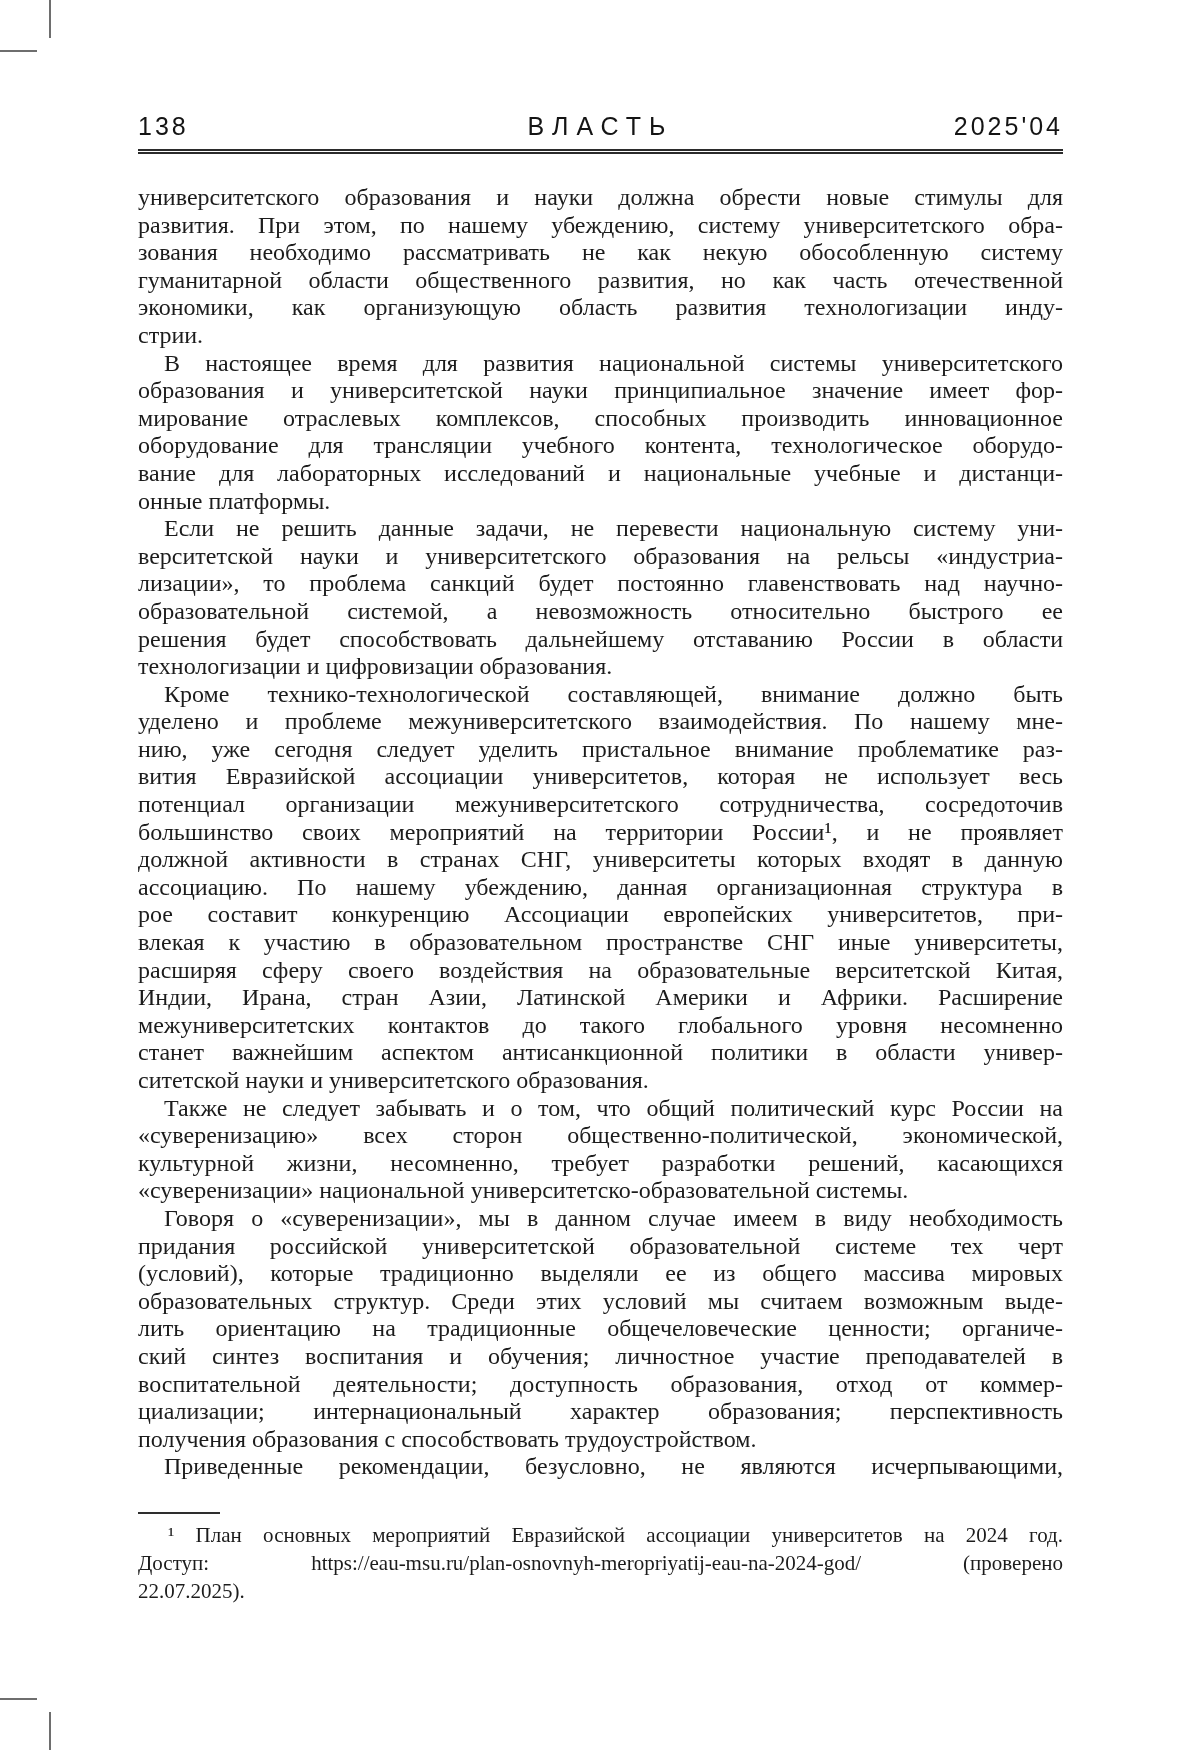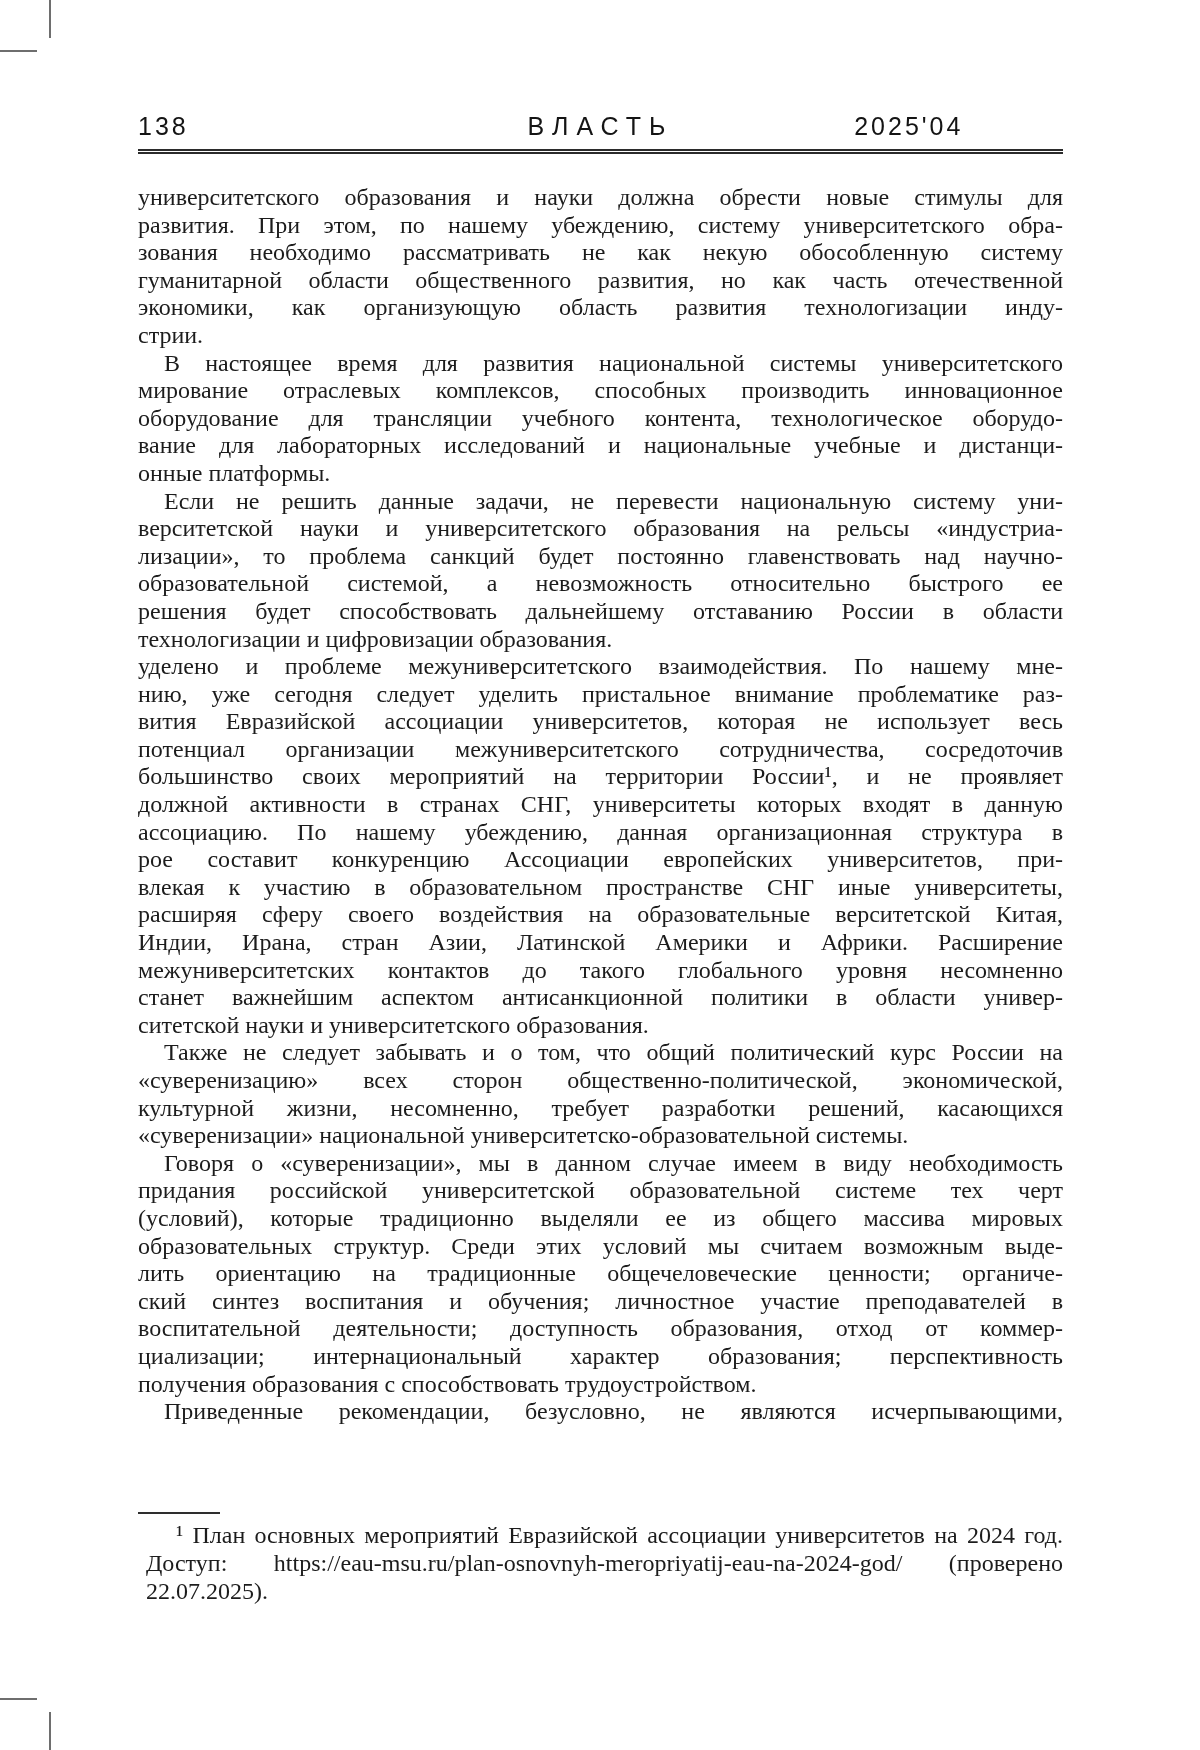--- a/index.html
+++ b/index.html
@@ -24,40 +24,40 @@
 
   
   .running-head{
     position:absolute;left:138px;top:112px;width:925px;
     display:flex;align-items:baseline;
     font-family:"Liberation Sans", sans-serif;
     font-size:25px;font-weight:400;color:#141414;
   }
   .rh-left{flex:1;text-align:left;letter-spacing:3px;}
   .rh-center{flex:1;text-align:center;letter-spacing:8px;}
-  .rh-right{flex:1;text-align:center;letter-spacing:3px;}
+  .rh-right{flex:1;text-align:right;letter-spacing:3px;}
   .head-rule{
     position:absolute;left:138px;top:149px;width:925px;height:0;
     border-top:5px double #2b2b2b;
   }
 
   
   .body-text{
     position:absolute;left:138px;top:184px;width:925px;
     font-size:24px;line-height:27.6px;color:#1c1c1c;
   }
   .para{margin:0;padding:0;}
   .line{text-align:justify;text-align-last:justify;}
   .line-end{text-align-last:left;}
   .line-indent{padding-left:26px;}
 
   
   .footnote{position:absolute;left:138px;top:1512px;width:925px;}
   .fn-rule{width:82px;border-top:2px solid #2e2e2e;margin-bottom:7px;}
-  .fn-text{font-size:24px;line-height:28px;color:#1c1c1c;margin-left:8px;}
+  .fn-text{font-size:21px;line-height:28px;color:#1c1c1c;}
   .fn-text .line-indent{padding-left:30px;}
 </style>
 </head>
 <body>
 
 <div class="page">
 
   <div class="crop crop-v-tl"></div>
   <div class="crop crop-h-tl"></div>
   <div class="crop crop-v-tr"></div>
@@ -78,34 +78,36 @@
       <div class="para">
         <div class="line">университетского образования и науки должна обрести новые стимулы для</div>
         <div class="line">развития. При этом, по нашему убеждению, систему университетского обра-</div>
         <div class="line">зования необходимо рассматривать не как некую обособленную систему</div>
         <div class="line">гуманитарной области общественного развития, но как часть отечественной</div>
         <div class="line">экономики, как организующую область развития технологизации инду-</div>
         <div class="line line-end">стрии.</div>
       </div>
       <div class="para">
         <div class="line line-indent">В настоящее время для развития национальной системы университетского</div>
+        <div class="line">образования и университетской науки принципиальное значение имеет фор-</div>
         <div class="line">мирование отраслевых комплексов, способных производить инновационное</div>
         <div class="line">оборудование для трансляции учебного контента, технологическое оборудо-</div>
         <div class="line">вание для лабораторных исследований и национальные учебные и дистанци-</div>
         <div class="line line-end">онные платформы.</div>
       </div>
       <div class="para">
         <div class="line line-indent">Если не решить данные задачи, не перевести национальную систему уни-</div>
         <div class="line">верситетской науки и университетского образования на рельсы «индустриа-</div>
         <div class="line">лизации», то проблема санкций будет постоянно главенствовать над научно-</div>
         <div class="line">образовательной системой, а невозможность относительно быстрого ее</div>
         <div class="line">решения будет способствовать дальнейшему отставанию России в области</div>
         <div class="line line-end">технологизации и цифровизации образования.</div>
       </div>
       <div class="para">
+        <div class="line line-indent">Кроме технико-технологической составляющей, внимание должно быть</div>
         <div class="line">уделено и проблеме межуниверситетского взаимодействия. По нашему мне-</div>
         <div class="line">нию, уже сегодня следует уделить пристальное внимание проблематике раз-</div>
         <div class="line">вития Евразийской ассоциации университетов, которая не использует весь</div>
         <div class="line">потенциал организации межуниверситетского сотрудничества, сосредоточив</div>
         <div class="line">большинство своих мероприятий на территории России¹, и не проявляет</div>
         <div class="line">должной активности в странах СНГ, университеты которых входят в данную</div>
         <div class="line">ассоциацию. По нашему убеждению, данная организационная структура в</div>
         <div class="line">рое составит конкуренцию Ассоциации европейских университетов, при-</div>
         <div class="line">влекая к участию в образовательном пространстве СНГ иные университеты,</div>
         <div class="line">расширяя сферу своего воздействия на образовательные верситетской Китая,</div>

